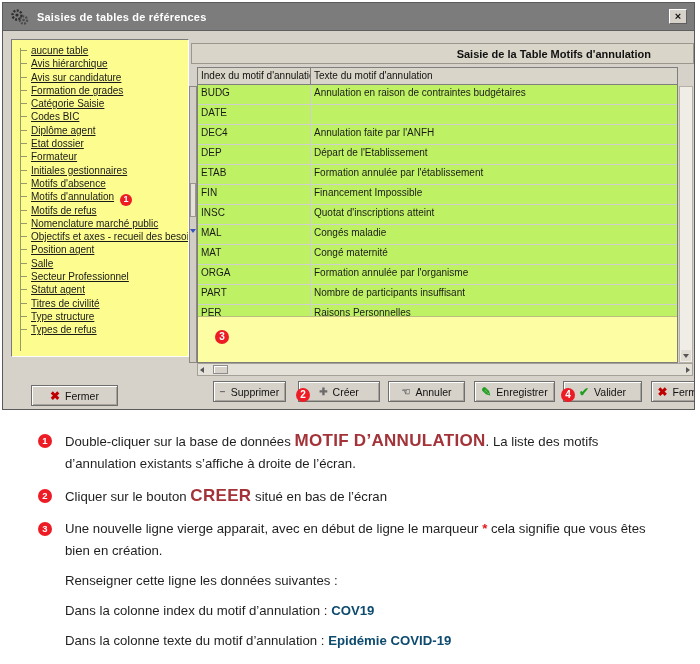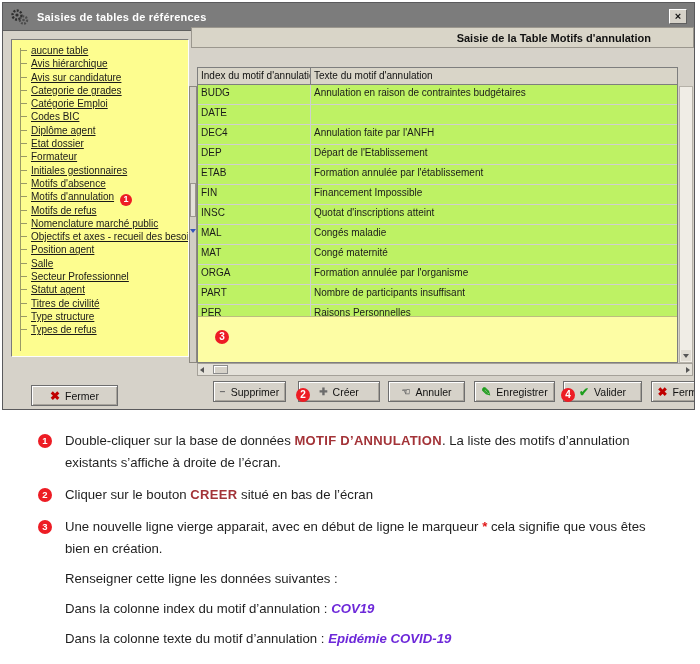--- a/index.html
+++ b/index.html
@@ -40,21 +40,21 @@
 
   
   .btn95 { position:absolute; height:21px; background:#d6d2c9; border:1px solid #6e6e6e;
            box-shadow:inset 1px 1px 0 #ffffff, inset -1px -1px 0 #a8a49c;
            display:flex; align-items:center; justify-content:center; gap:5px;
            font-size:10.5px; color:#111; cursor:default; white-space:nowrap; }
 
   .sidebar-close { left:28px; top:382px; width:87px; }
 
   
-  .panel-header { position:absolute; left:188px; top:24px; width:503px; height:21px;
+  .panel-header { position:absolute; left:188px; top:40px; width:503px; height:21px;
                   background:#d9d5c8; border:1px solid #9b978e;
                   display:flex; align-items:center; justify-content:flex-end;
                   padding-right:42px; font-size:11px; font-weight:bold; color:#111; }
 
   .grid { position:absolute; left:194px; top:64px; width:481px; height:296px;
           background:#fff; border:1px solid #7e7e7e; }
   .grid-header { display:flex; height:17px; background:#d9d5c8; border-bottom:1px solid #7e7e7e; }
   .gh-cell { font-size:10px; color:#111; line-height:16px; padding-left:3px; overflow:hidden;
              white-space:nowrap; }
   .gh-c1 { width:113px; border-right:1px solid #7e7e7e; }
@@ -109,22 +109,22 @@
   .ob-2 { left:293px; top:381px; } .ob-4 { left:558px; top:381px; }
   .ob-2 .badge,.ob-4 .badge { width:14px; height:14px; font-size:10px; }
 
   
   .doc { position:absolute; left:0; top:420px; width:700px; height:244px; background:#fff;
          color:#1f1f1f; font-size:13.2px; line-height:22px; }
   .step { display:flex; gap:13px; margin:10px 0 0 38px; width:640px; }
   .step .badge { width:14px; height:14px; font-size:9.5px; margin-top:4px; flex:none; }
   .step p { width:600px; }
   .sub { margin:8px 0 0 65px; width:610px; }
-  .term { color:#a33338; font-weight:bold; font-size:13px; letter-spacing:.3px;text-align:center; }
-  .redval { color:#6d28d9; font-weight:bold;font-style:italic; }
+  .term { color:#a33338; font-weight:bold; font-size:17px; letter-spacing:.3px;text-align:center; }
+  .redval { color:#0c4a6e; font-weight:bold; }
   .star { color:#e01818; font-weight:bold; }
 
   .gears { flex:none; }
 </style>
 </head>
 <body>
 
 <div class="window">
 
   <div class="titlebar">
@@ -138,22 +138,22 @@
     <div class="close-btn">
       <span>×</span>
     </div>
   </div>
 
   <div class="sidebar">
     <div class="tree">
       <div class="tree-item"><span>aucune table</span></div>
       <div class="tree-item"><span>Avis hiérarchique</span></div>
       <div class="tree-item"><span>Avis sur candidature</span></div>
-      <div class="tree-item"><span>Categorie de grades</span></div>
-      <div class="tree-item"><span>Catégorie Emploi</span></div>
+      <div class="tree-item"><span>Formation de grades</span></div>
+      <div class="tree-item"><span>Catégorie Saisie</span></div>
       <div class="tree-item"><span>Codes BIC</span></div>
       <div class="tree-item"><span>Diplôme agent</span></div>
       <div class="tree-item"><span>Etat dossier</span></div>
       <div class="tree-item"><span>Formateur</span></div>
       <div class="tree-item"><span>Initiales gestionnaires</span></div>
       <div class="tree-item"><span>Motifs d'absence</span></div>
       <div class="tree-item"><span>Motifs d'annulation</span><span class="badge">1</span></div>
       <div class="tree-item"><span>Motifs de refus</span></div>
       <div class="tree-item"><span>Nomenclature marché public</span></div>
       <div class="tree-item"><span>Objectifs et axes - recueil des besoins</span></div>

